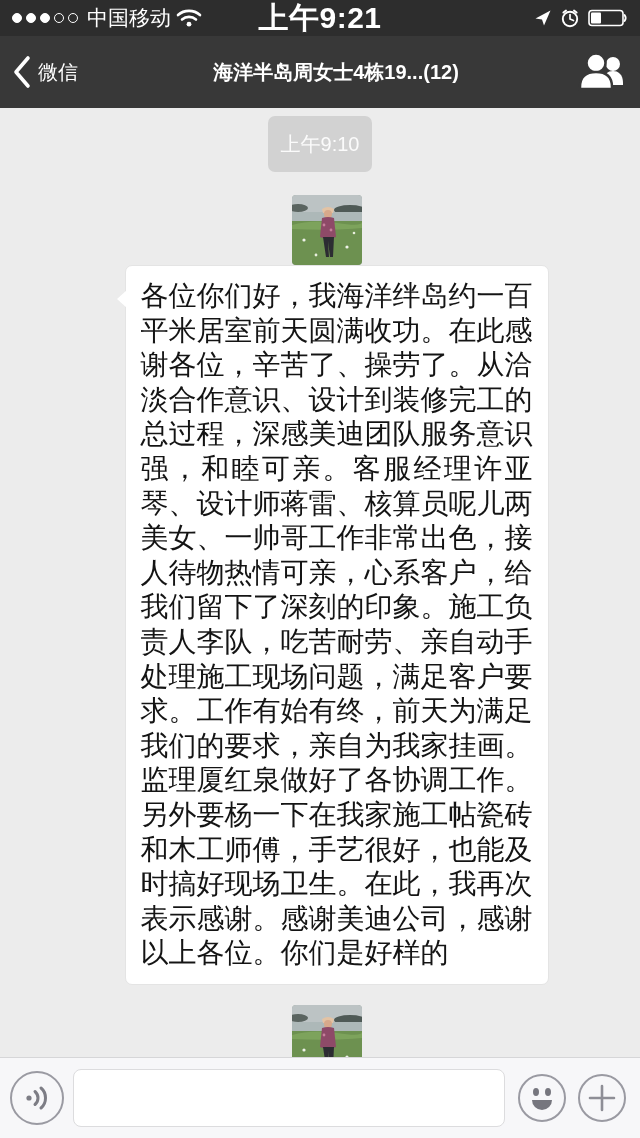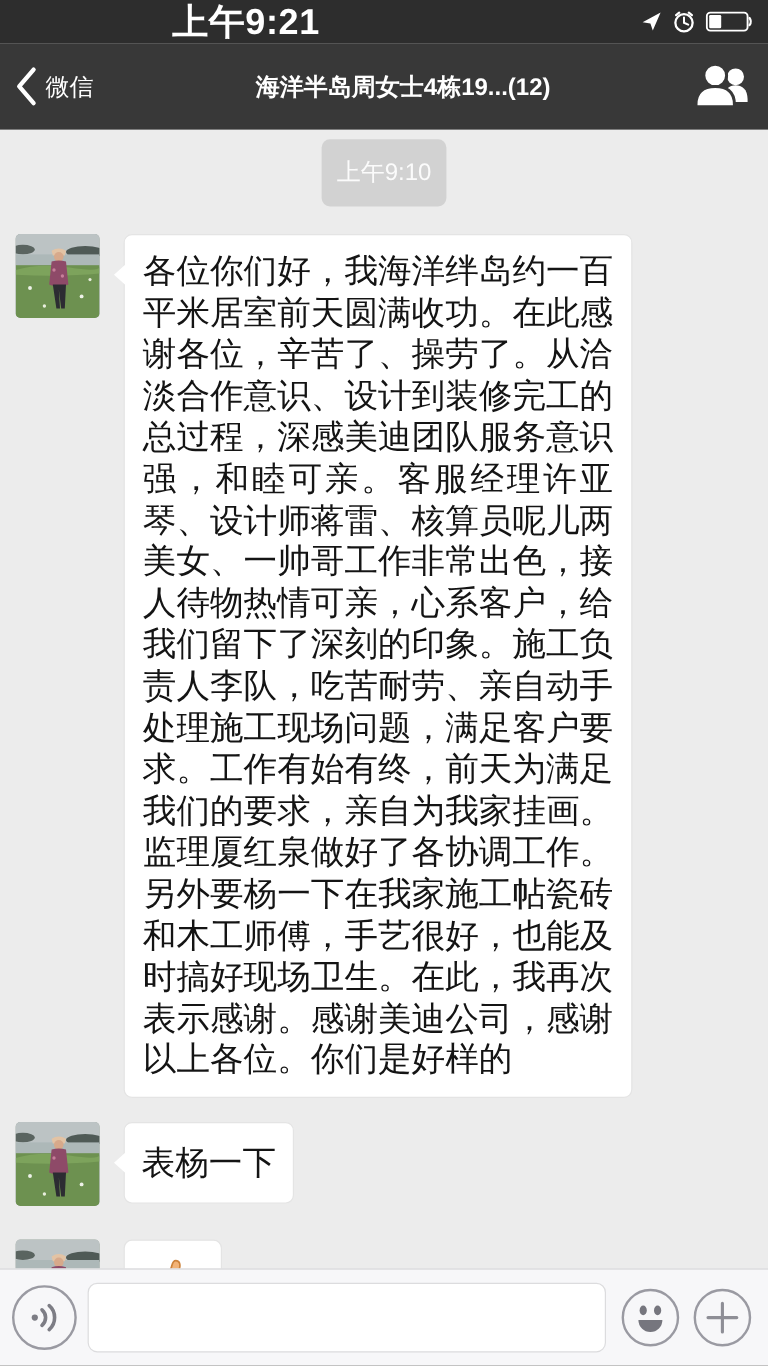--- a/index.html
+++ b/index.html
@@ -34,21 +34,21 @@
     white-space:nowrap; overflow:hidden;
   }
   .nav-group { min-width:64px; display:flex; justify-content:flex-end; cursor:pointer; }
   
   .chat { position:absolute; top:108px; left:0; width:640px; height:1030px; background:#ececec; overflow:hidden; }
   .time-badge-wrap { display:flex; justify-content:center; margin-top:8px; }
   .time-badge {
     background:#d2d2d2; color:#fbfbfb; font-size:20px; padding:16px 13px;
     border-radius:7px; line-height:24px;
   }
-  .msg-row { display:flex; align-items:flex-start; padding-left:13px; }
+  .msg-row { display:flex; align-items:center; padding-left:13px;flex-direction:column; }
   .msg-row.m1 { margin-top:23px; }
   .msg-row.m2 { margin-top:20px; }
   .msg-row.m3 { margin-top:28px; }
   .avatar {
     width:70px; height:70px; border-radius:4px; overflow:hidden; flex:0 0 70px;
     cursor:pointer; background:#9aa7a0;
   }
   .bubble {
     position:relative; margin-left:20px; background:#fff;
     border:1px solid #e4e4e4; border-radius:7px;
@@ -83,20 +83,37 @@
   .smile-btn { width:48px; height:48px; margin-left:13px; }
   .plus-btn { width:48px; height:48px; margin-left:12px; }
   svg { display:block; }
 </style>
 </head>
 <body>
 
 <div class="phone">
 
   <div class="status-bar">
+    <div class="sb-left">
+      <span class="dots" id="signal-dots">
+          <span class="dot filled"></span>
+          <span class="dot filled"></span>
+          <span class="dot filled"></span>
+          <span class="dot"></span>
+          <span class="dot"></span>
+        </span>
+      <span>中国移动</span>
+      <span>
+        <svg width="26" height="20" viewBox="0 0 26 20">
+          <path d="M2 7 C8 1.5, 18 1.5, 24 7" fill="none" stroke="#fff" stroke-width="2.6" stroke-linecap="round"></path>
+          <path d="M6 11.5 C10 8, 16 8, 20 11.5" fill="none" stroke="#fff" stroke-width="2.6" stroke-linecap="round"></path>
+          <circle cx="13" cy="16.2" r="2.4" fill="#fff"></circle>
+        </svg>
+      </span>
+    </div>
     <div class="sb-center">上午9:21</div>
     <div class="sb-right">
       <span>
         <svg width="18" height="18" viewBox="0 0 18 18">
           <path d="M1.5 9.5 L16.5 1.5 L10 16.5 L8 10.5 Z" fill="#fff"></path>
         </svg>
       </span>
       <span>
         <svg width="20" height="20" viewBox="0 0 20 20">
           <circle cx="10" cy="11" r="7.2" fill="none" stroke="#fff" stroke-width="1.9"></circle>

